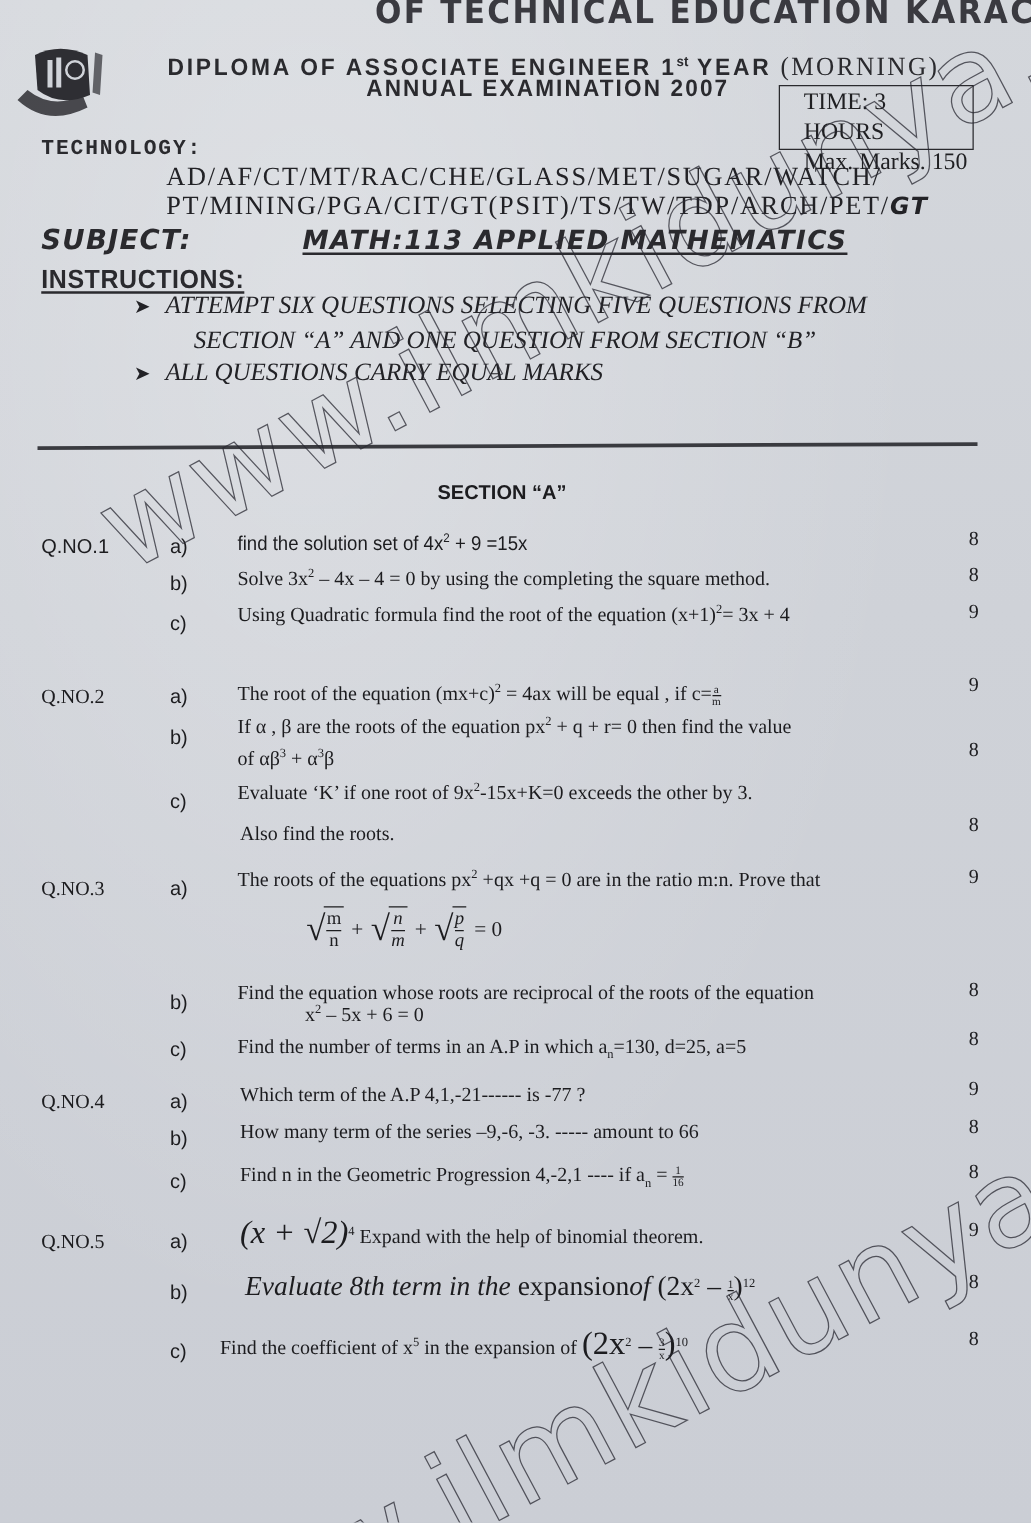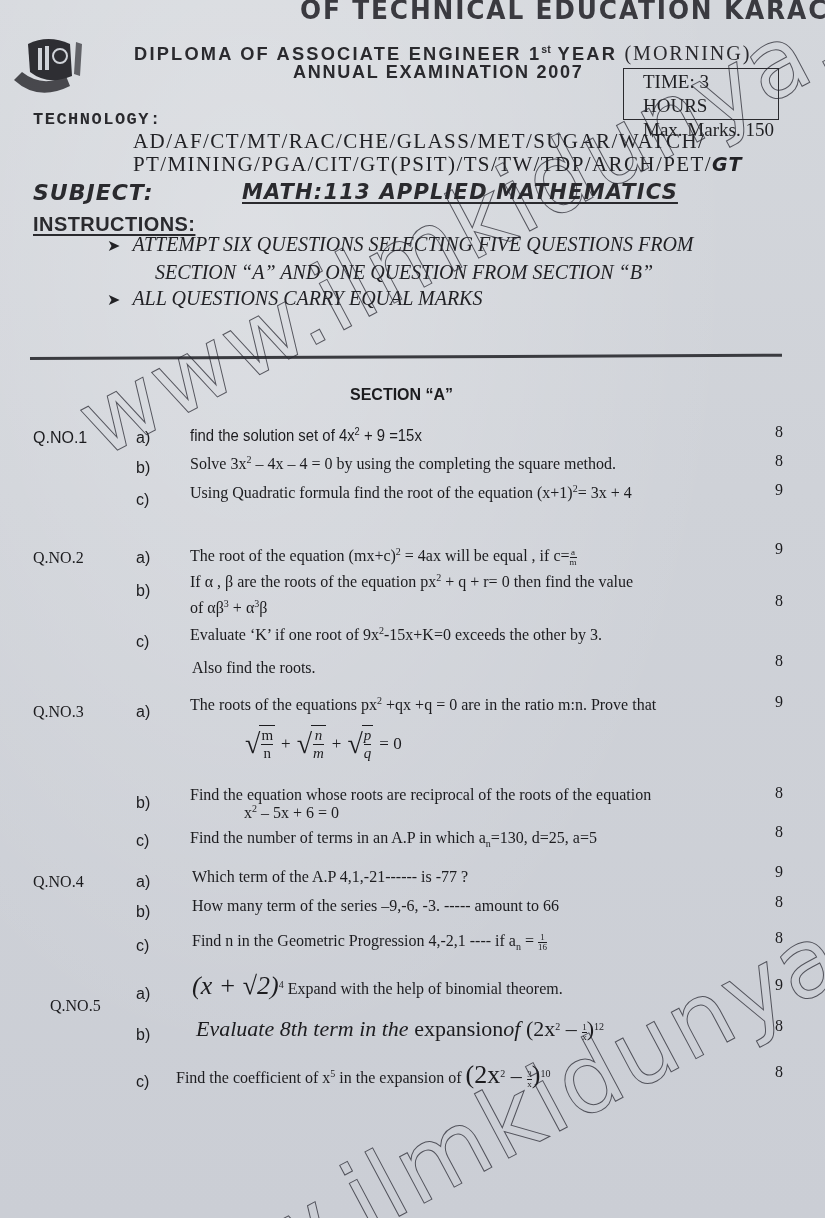--- a/index.html
+++ b/index.html
@@ -365,21 +365,21 @@
   <div class="abs part" style="left:136px; top:903px;">b)</div>
   <div class="abs qtext" style="left:192px; top:897px;">How many term of the series –9,-6, -3. ----- amount to 66</div>
   <div class="abs marks" style="left:763px; top:893px;">8</div>
 
   <div class="abs part" style="left:136px; top:937px;">c)</div>
   <div class="abs qtext" style="left:192px; top:932px;">
     <span>Find n in the Geometric Progression  4,-2,1 ---- if a</span><sub class="s">n</sub><span> = </span><span class="frac"><span class="num">1</span><span>16</span></span>
   </div>
   <div class="abs marks" style="left:763px; top:929px;">8</div>
 
-  <div class="abs qno" style="left:50px; top:985px;margin-top:12px;">Q.NO.5</div>
+  <div class="abs qno" style="left:33px; top:985px;">Q.NO.5</div>
   <div class="abs part" style="left:136px; top:985px;">a)</div>
   <div class="abs qtext" style="left:192px; top:971px;">
     <span class="bigmath">(x + √2)</span><sup class="s">4</sup><span> Expand with the help of binomial theorem.</span>
   </div>
   <div class="abs marks" style="left:763px; top:976px;">9</div>
 
   <div class="abs part" style="left:136px; top:1026px;">b)</div>
   <div class="abs qtext" style="left:196px; top:1016px;">
     <span class="italic-serif">Evaluate 8th term in the </span><span class="roman-bigger">expansion</span><span class="italic-serif">of </span><span class="roman-bigger">(2x</span><sup class="s">2</sup><span class="roman-bigger"> – </span><span class="frac"><span class="num">1</span><span>x</span></span><span class="roman-bigger">)</span><sup class="s">12</sup>
   </div>

